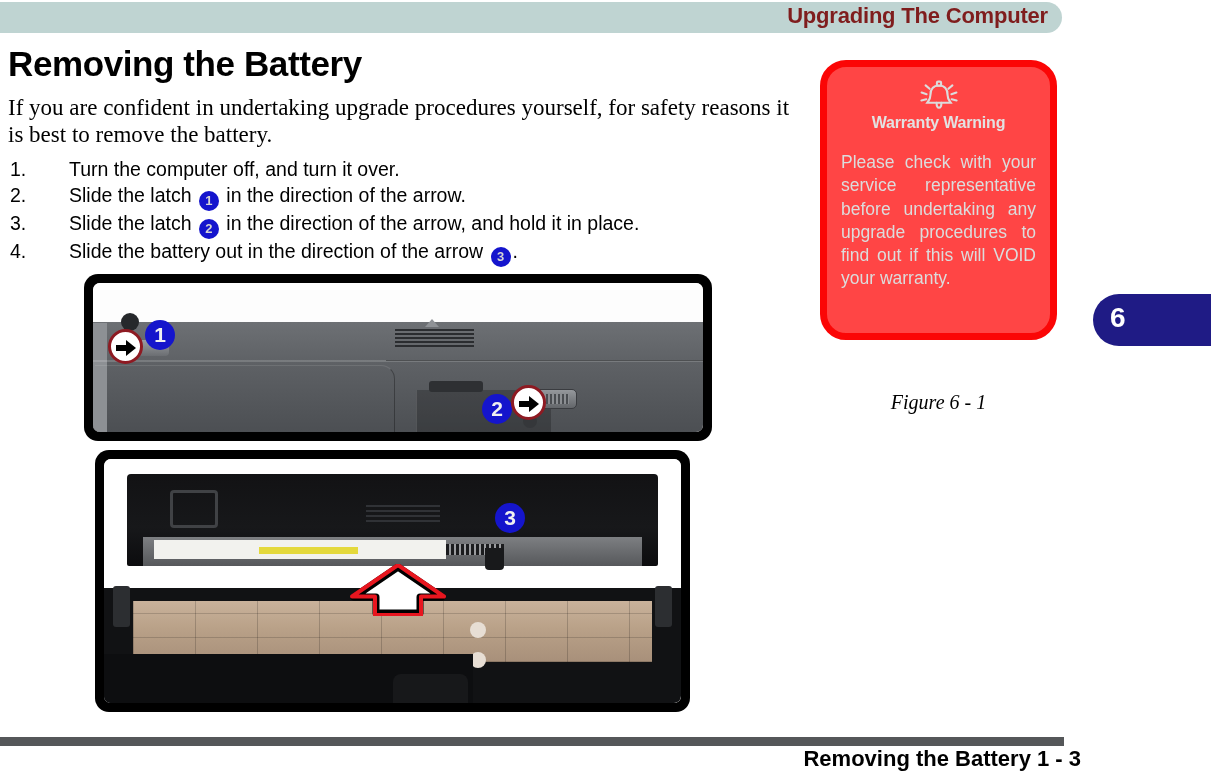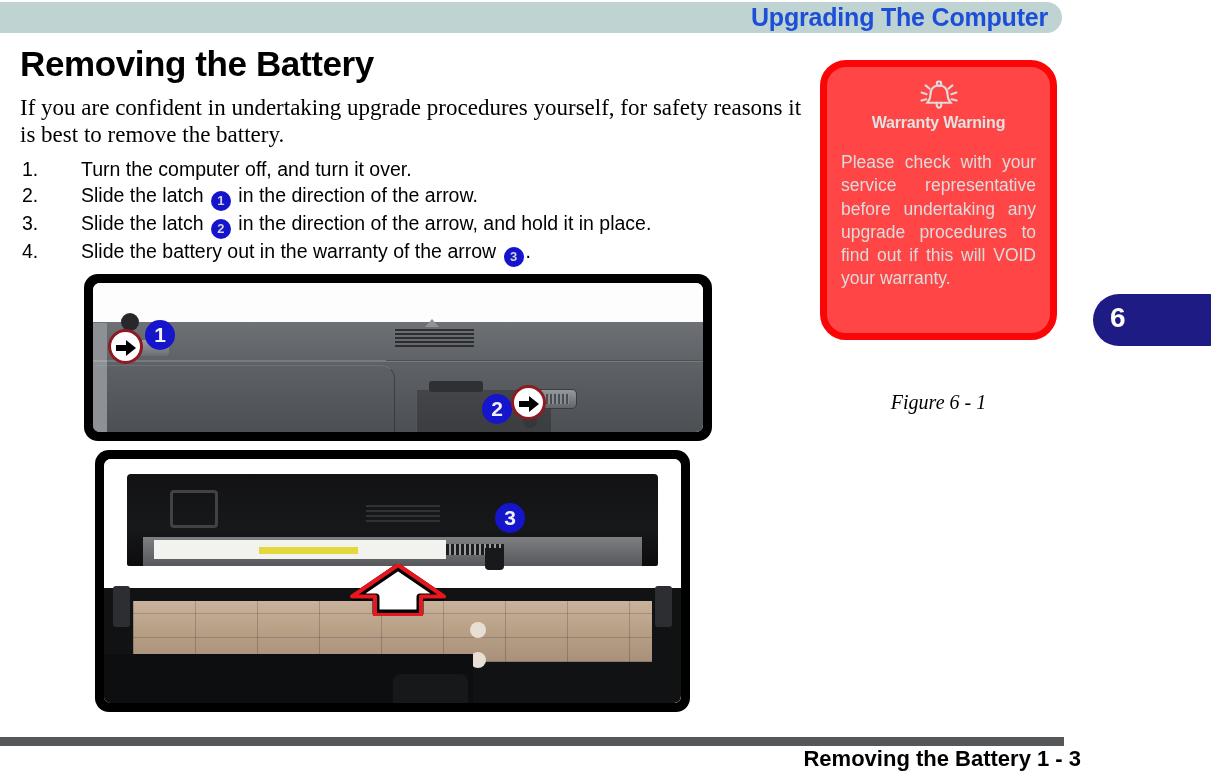--- a/index.html
+++ b/index.html
@@ -31,23 +31,23 @@
     left: 8px;
     top: 0;
     right: 0;
     bottom: 0;
     border-radius: 0 16px 16px 0;
   }
   .header-title {
     position: absolute;
     right: 14px;
     top: 1px;
-    font-size: 25px;
-    font-weight: bold;
-    color: #1d4ed8;
+    font-size: 22px;
+    font-weight: bold;
+    color: #7f1d1d;
     letter-spacing: -0.2px;
     white-space: nowrap;
   }
 
   
   .chapter-tab {
     position: absolute;
     left: 1093px;
     top: 294px;
     width: 118px;
@@ -60,21 +60,21 @@
     left: 17px;
     top: 8px;
     font-size: 28px;
     font-weight: bold;
     color: #ffffff;
   }
 
   
   .main-col {
     position: absolute;
-    left: 20px;
+    left: 8px;
     top: 44px;
     width: 800px;
   }
   .page-heading {
     font-size: 35px;
     font-weight: bold;
     color: #000000;
     letter-spacing: -0.4px;
     margin: 0;
     line-height: 40px;
@@ -410,21 +410,21 @@
 </div>
 
 <div class="main-col">
   <h1 class="page-heading">Removing the Battery</h1>
   <p class="intro-para">If you are confident in undertaking upgrade procedures yourself, for safety reasons it is best to remove the battery.</p>
 
   <ol class="steps" id="steps-list">
       <li class="step"><span class="step-num">1.</span><span>Turn the computer </span><b>off</b><span>, and turn it over.</span></li>
       <li class="step"><span class="step-num">2.</span><span>Slide the latch </span><span class="inline-badge">1</span><span> in the direction of the arrow.</span></li>
       <li class="step"><span class="step-num">3.</span><span>Slide the latch </span><span class="inline-badge">2</span><span> in the direction of the arrow, and hold it in place.</span></li>
-      <li class="step"><span class="step-num">4.</span><span>Slide the battery out in the warranty of the arrow </span><span class="inline-badge">3</span><span>.</span></li>
+      <li class="step"><span class="step-num">4.</span><span>Slide the battery out in the direction of the arrow </span><span class="inline-badge">3</span><span>.</span></li>
     </ol>
 </div>
 
 <div class="photo" id="photo-one">
   <div class="photo-inner">
     <div class="f1-band-top"></div>
     <div class="f1-chassis"></div>
     <div class="f1-leftedge"></div>
     <div class="f1-screw"></div>
     <div class="f1-latch-a"></div>

